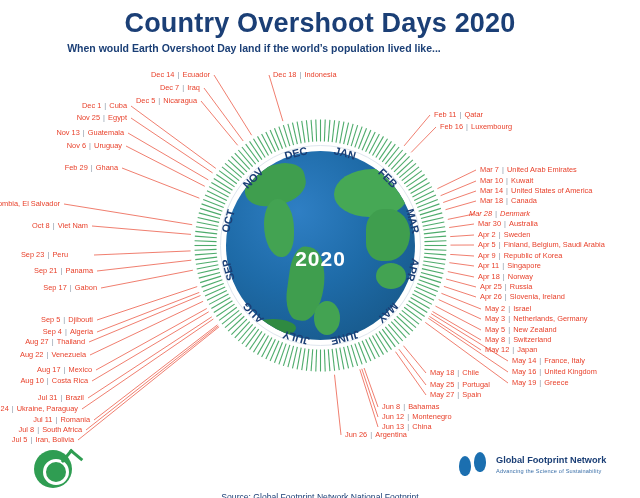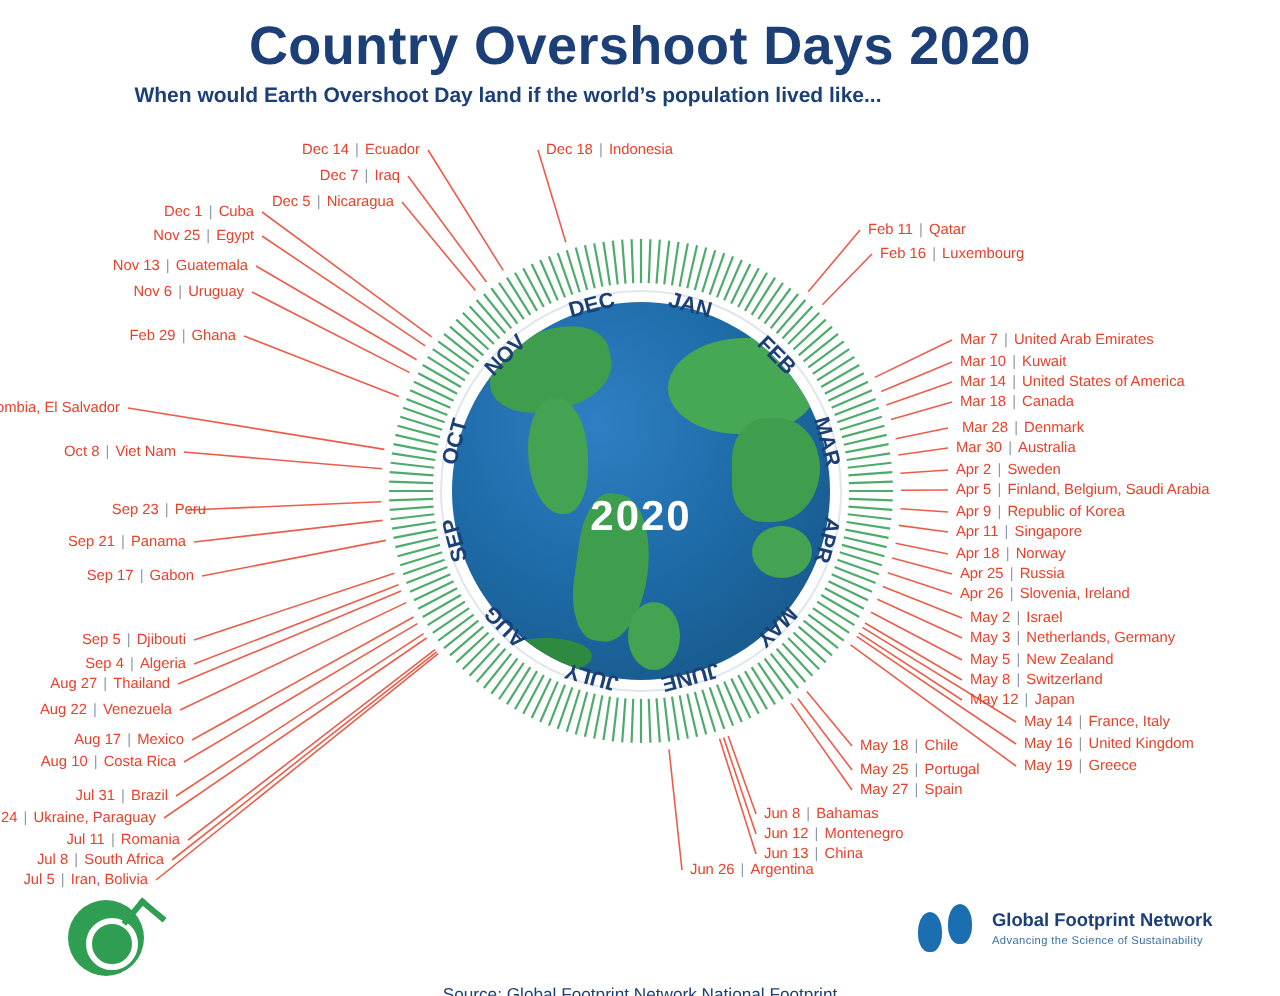--- a/index.html
+++ b/index.html
@@ -386,21 +386,21 @@
     <div class="lbl" style="left: 273px; top: 70px;"><span class="date">Dec 18</span><span class="sep"> | </span><span class="ctry">Indonesia</span></div>
     <div class="lbl r" style="right: 440px; top: 83px;"><span class="date">Dec 7</span><span class="sep"> | </span><span class="ctry">Iraq</span></div>
     <div class="lbl r" style="right: 443px; top: 96px;"><span class="date">Dec 5</span><span class="sep"> | </span><span class="ctry">Nicaragua</span></div>
     <div class="lbl r" style="right: 513px; top: 101px;"><span class="date">Dec 1</span><span class="sep"> | </span><span class="ctry">Cuba</span></div>
     <div class="lbl r" style="right: 513px; top: 113px;"><span class="date">Nov 25</span><span class="sep"> | </span><span class="ctry">Egypt</span></div>
     <div class="lbl r" style="right: 516px; top: 128px;"><span class="date">Nov 13</span><span class="sep"> | </span><span class="ctry">Guatemala</span></div>
     <div class="lbl r" style="right: 518px; top: 141px;"><span class="date">Nov 6</span><span class="sep"> | </span><span class="ctry">Uruguay</span></div>
     <div class="lbl r" style="right: 522px; top: 163px;"><span class="date">Feb 29</span><span class="sep"> | </span><span class="ctry">Ghana</span></div>
     <div class="lbl r" style="right: 580px; top: 199px;"><span class="ctry">Colombia, El Salvador</span></div>
     <div class="lbl r" style="right: 552px; top: 221px;"><span class="date">Oct 8</span><span class="sep"> | </span><span class="ctry">Viet Nam</span></div>
-    <div class="lbl r" style="right: 537px; top: 250px;"><span class="date">Sep 23</span><span class="sep"> | </span><span class="ctry">Peru</span></div>
+    <div class="lbl r" style="right: 572px; top: 250px;"><span class="date">Sep 23</span><span class="sep"> | </span><span class="ctry">Peru</span></div>
     <div class="lbl r" style="right: 547px; top: 266px;"><span class="date">Sep 21</span><span class="sep"> | </span><span class="ctry">Panama</span></div>
     <div class="lbl r" style="right: 543px; top: 283px;"><span class="date">Sep 17</span><span class="sep"> | </span><span class="ctry">Gabon</span></div>
     <div class="lbl r" style="right: 547px; top: 315px;"><span class="date">Sep 5</span><span class="sep"> | </span><span class="ctry">Djibouti</span></div>
     <div class="lbl r" style="right: 547px; top: 327px;"><span class="date">Sep 4</span><span class="sep"> | </span><span class="ctry">Algeria</span></div>
     <div class="lbl r" style="right: 555px; top: 337px;"><span class="date">Aug 27</span><span class="sep"> | </span><span class="ctry">Thailand</span></div>
     <div class="lbl r" style="right: 554px; top: 350px;"><span class="date">Aug 22</span><span class="sep"> | </span><span class="ctry">Venezuela</span></div>
     <div class="lbl r" style="right: 548px; top: 365px;"><span class="date">Aug 17</span><span class="sep"> | </span><span class="ctry">Mexico</span></div>
     <div class="lbl r" style="right: 552px; top: 376px;"><span class="date">Aug 10</span><span class="sep"> | </span><span class="ctry">Costa Rica</span></div>
     <div class="lbl r" style="right: 556px; top: 393px;"><span class="date">Jul 31</span><span class="sep"> | </span><span class="ctry">Brazil</span></div>
     <div class="lbl r" style="right: 562px; top: 404px;"><span class="date">Jul 24</span><span class="sep"> | </span><span class="ctry">Ukraine, Paraguay</span></div>
@@ -423,21 +423,21 @@
     <div class="lbl" style="left: 485px; top: 314px;"><span class="date">May 3</span><span class="sep"> | </span><span class="ctry">Netherlands, Germany</span></div>
     <div class="lbl" style="left: 485px; top: 304px;"><span class="date">May 2</span><span class="sep"> | </span><span class="ctry">Israel</span></div>
     <div class="lbl" style="left: 480px; top: 292px;"><span class="date">Apr 26</span><span class="sep"> | </span><span class="ctry">Slovenia, Ireland</span></div>
     <div class="lbl" style="left: 480px; top: 282px;"><span class="date">Apr 25</span><span class="sep"> | </span><span class="ctry">Russia</span></div>
     <div class="lbl" style="left: 478px; top: 272px;"><span class="date">Apr 18</span><span class="sep"> | </span><span class="ctry">Norway</span></div>
     <div class="lbl" style="left: 478px; top: 261px;"><span class="date">Apr 11</span><span class="sep"> | </span><span class="ctry">Singapore</span></div>
     <div class="lbl" style="left: 478px; top: 251px;"><span class="date">Apr 9</span><span class="sep"> | </span><span class="ctry">Republic of Korea</span></div>
     <div class="lbl" style="left: 478px; top: 240px;"><span class="date">Apr 5</span><span class="sep"> | </span><span class="ctry">Finland, Belgium, Saudi Arabia</span></div>
     <div class="lbl" style="left: 478px; top: 230px;"><span class="date">Apr 2</span><span class="sep"> | </span><span class="ctry">Sweden</span></div>
     <div class="lbl" style="left: 478px; top: 219px;"><span class="date">Mar 30</span><span class="sep"> | </span><span class="ctry">Australia</span></div>
-    <div class="lbl" style="left: 481px; top: 209px;"><span class="date">Mar 28</span><span class="sep"> | </span><span class="ctry">Denmark</span></div>
+    <div class="lbl" style="left: 469px; top: 209px; font-style: italic;"><span class="date">Mar 28</span><span class="sep"> | </span><span class="ctry">Denmark</span></div>
     <div class="lbl" style="left: 480px; top: 196px;"><span class="date">Mar 18</span><span class="sep"> | </span><span class="ctry">Canada</span></div>
     <div class="lbl" style="left: 480px; top: 186px;"><span class="date">Mar 14</span><span class="sep"> | </span><span class="ctry">United States of America</span></div>
     <div class="lbl" style="left: 480px; top: 176px;"><span class="date">Mar 10</span><span class="sep"> | </span><span class="ctry">Kuwait</span></div>
     <div class="lbl" style="left: 480px; top: 165px;"><span class="date">Mar 7</span><span class="sep"> | </span><span class="ctry">United Arab Emirates</span></div>
     <div class="lbl" style="left: 440px; top: 122px;"><span class="date">Feb 16</span><span class="sep"> | </span><span class="ctry">Luxembourg</span></div>
     <div class="lbl" style="left: 434px; top: 110px;"><span class="date">Feb 11</span><span class="sep"> | </span><span class="ctry">Qatar</span></div>
   </div>
 
 <div class="source">
   <div>Source: Global Footprint Network National Footprint</div>

